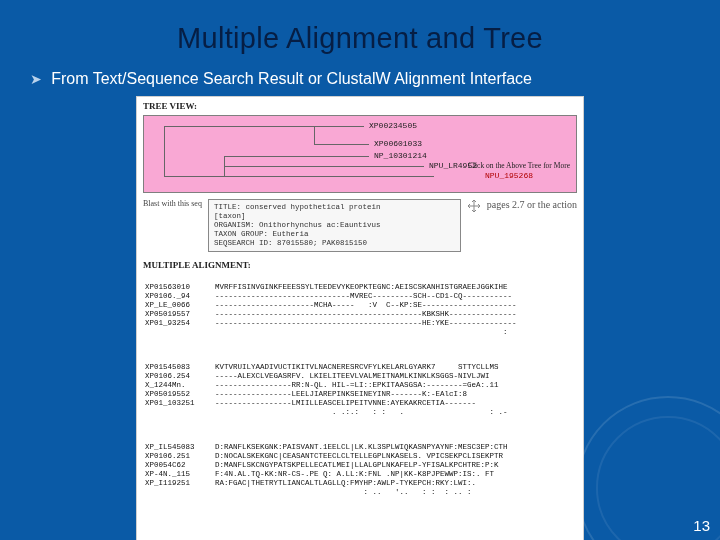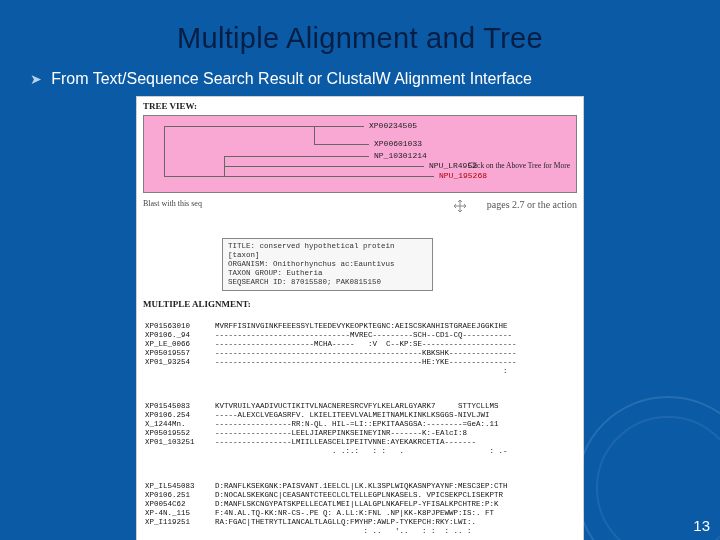--- a/index.html
+++ b/index.html
@@ -40,38 +40,37 @@
     border:1px solid #7f7f7f;
     height:76px;
     position:relative;
     background:#f9a8d4;
     font-family:"Courier New", monospace;
     font-size:8px;
   }
   
   .treebox .hline, .treebox .vline { position:absolute; background:#666; }
   .treebox .leaf { position:absolute; font-size:8px; color:#222; white-space:nowrap; }
-  .treebox .leaf.red { color:#b00000; }
+  .treebox .leaf.red { color:#b00000;margin-left:46px; }
   .meta-row {
     display:flex; align-items:flex-start;
     font-family:"Times New Roman", serif;
     font-size:8px; color:#444;
     padding:2px 6px 4px 6px;
-    gap:20px;
+    gap:6px;
   }
   .meta-row .blast { white-space:nowrap; }
   .meta-box {
     border:1px solid #888;
     background:#f7f7f7;
     font-family:"Courier New", monospace;
     font-size:7.5px; line-height:9px;
     padding:3px 5px;
     flex:1;
     color:#333;
-    margin-top:39px;
   }
   .move-icon {
     width:14px; height:14px; flex:0 0 14px;
     display:flex; align-items:center; justify-content:center;
     color:#888;
   }
   .meta-row .hint { font-size:10px; color:#555; white-space:nowrap; }
   .align {
     font-family:"Courier New", monospace;
     font-size:7.5px; line-height:9px;

